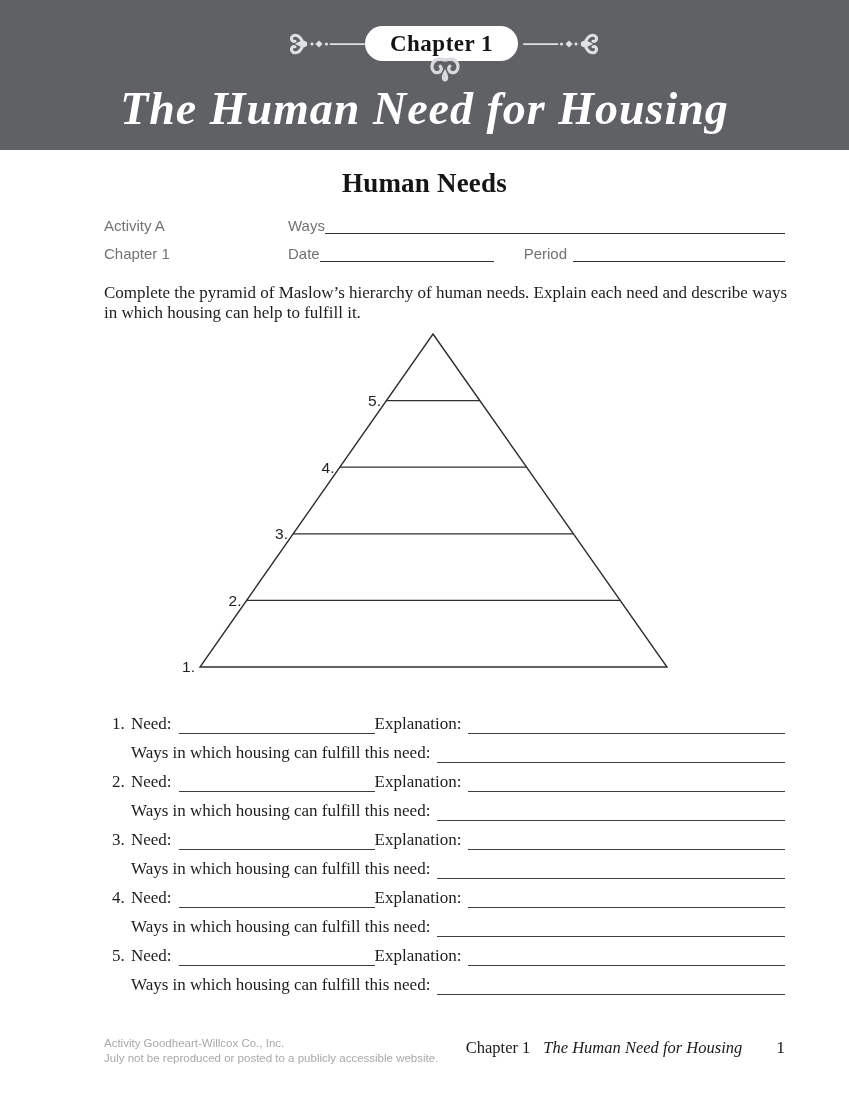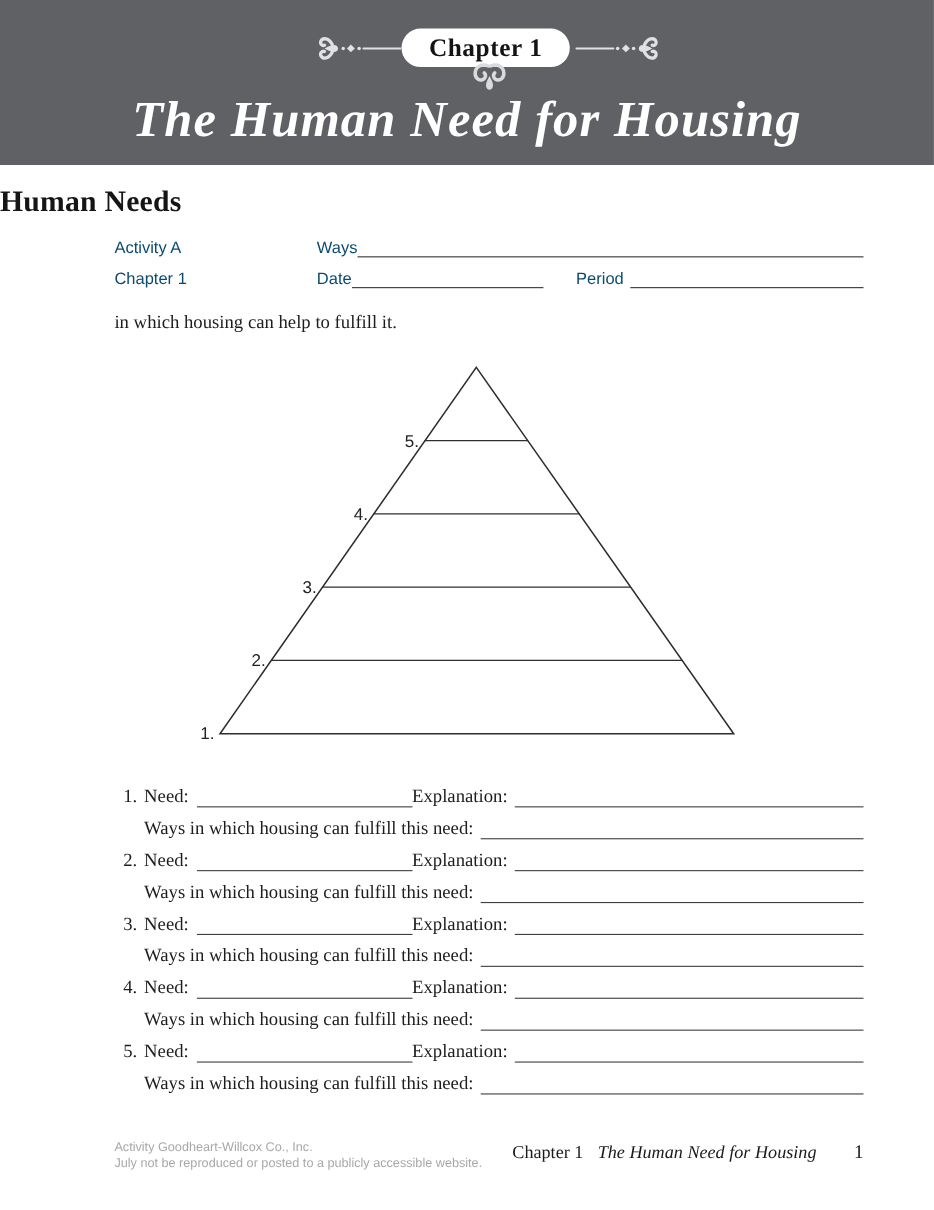--- a/index.html
+++ b/index.html
@@ -13,24 +13,24 @@
   .badge span{font-family:"Liberation Serif",serif;font-weight:bold;font-size:23px;color:#141414;letter-spacing:.5px;}
   .flourish{position:absolute;top:31px;width:75px;height:26px;}
   .flourish.left{left:290px;}
   .flourish.right{left:523px;transform:scaleX(-1);}
   .fleuron{position:absolute;left:430px;top:57px;width:30px;height:30px;}
   .chapter-title{position:absolute;left:0;top:82px;width:849px;text-align:center;
       font-family:"Liberation Serif",serif;font-style:italic;font-weight:bold;font-size:46px;
       color:#ffffff;letter-spacing:1px;white-space:nowrap;}
 
   
-  .ws-title{position:absolute;left:0;top:168px;width:849px;
+  .ws-title{position:absolute;left:0;top:168px;width:849px;text-align:center;
       font-weight:bold;font-size:27px;color:#151515;letter-spacing:.2px;}
   .formrow{position:absolute;left:104px;width:681px;display:flex;align-items:flex-end;
-      font-family:"Liberation Sans",sans-serif;font-size:15px;color:#0c4a6e;height:19px;}
+      font-family:"Liberation Sans",sans-serif;font-size:15px;color:#737373;height:19px;}
   .formrow .lcol{width:184px;flex:0 0 184px;}
   .rule{border-bottom:1.4px solid #333;height:17px;}
   .grow{flex:1 1 auto;}
   .r-name{top:215px;}
   .r-date{top:243px;}
   .date-rule{width:174px;flex:0 0 174px;}
   .period-lbl{margin-left:30px;margin-right:6px;}
 
   
   .instructions{position:absolute;left:104px;top:283px;width:690px;font-size:17px;line-height:19.5px;color:#1d1d1d;}
@@ -115,20 +115,21 @@
 
   <div class="formrow r-date">
     <span class="lcol">Chapter 1</span>
     <span>Date</span>
     <span class="rule date-rule"></span>
     <span class="period-lbl">Period</span>
     <span class="rule grow"></span>
   </div>
 
   <div class="instructions">
+    <div>Complete the pyramid of Maslow’s hierarchy of human needs. Explain each need and describe ways</div>
     <div>in which housing can help to fulfill it.</div>
   </div>
 
   <svg class="pyr" width="540" height="352" viewBox="0 0 540 352">
     <polygon points="263,8 497,341 30,341" fill="none" stroke="#2e2e2e" stroke-width="1.4"></polygon>
     <line x1="216" y1="74.6" x2="310" y2="74.6" stroke="#2e2e2e" stroke-width="1.2"></line>
     <line x1="169.5" y1="141.2" x2="357" y2="141.2" stroke="#2e2e2e" stroke-width="1.2"></line>
     <line x1="123" y1="207.8" x2="403.5" y2="207.8" stroke="#2e2e2e" stroke-width="1.2"></line>
     <line x1="76.5" y1="274.4" x2="450" y2="274.4" stroke="#2e2e2e" stroke-width="1.2"></line>
     <text x="211" y="80" text-anchor="end">5.</text>

